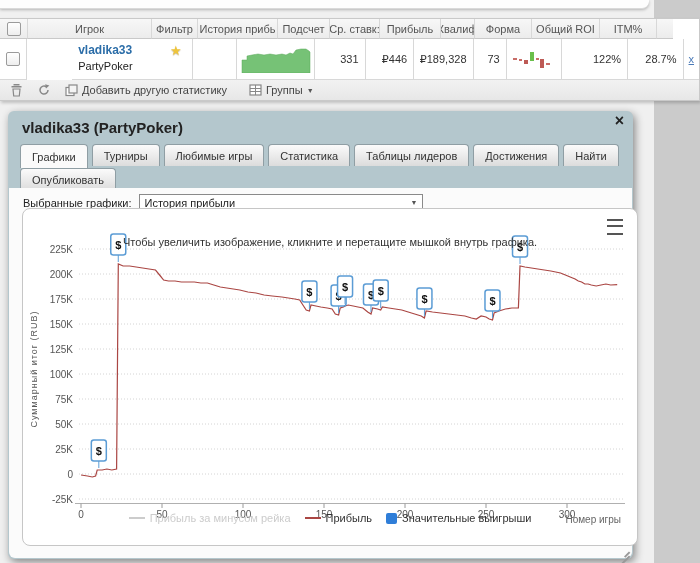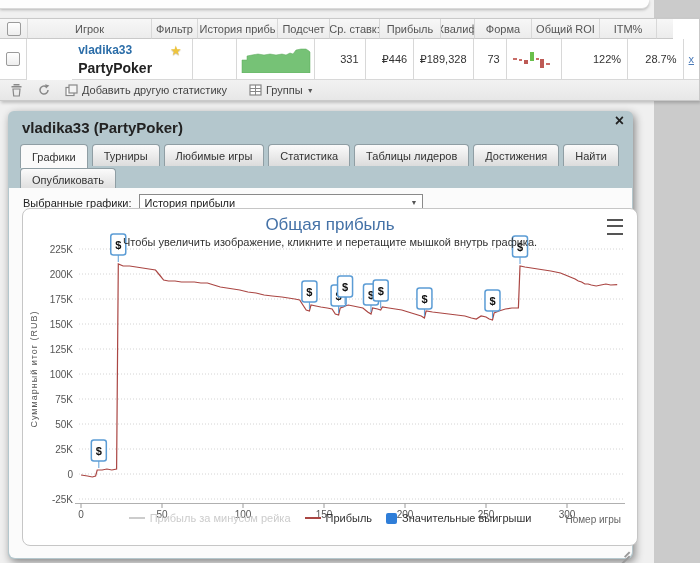--- a/index.html
+++ b/index.html
@@ -16,21 +16,21 @@
   .t-row{display:flex;}
   .t-cell{box-sizing:border-box;border-right:1px solid #d8d8d8;overflow:hidden;position:relative;}
   .thead .t-cell{height:20px;background:linear-gradient(#f7f7f7,#ececec);border-bottom:1px solid #c9c9c9;
                  font-size:11px;color:#555;display:flex;align-items:center;justify-content:center;white-space:nowrap;}
   .tbody .t-cell{height:41px;border-bottom:1px solid #d8d8d8;font-size:11px;}
   .num{display:flex;align-items:center;justify-content:flex-end;padding-right:6px;}
   .mid{display:flex;align-items:center;justify-content:center;}
   .checkbox{width:12px;height:12px;border:1px solid #9b9b9b;border-radius:2px;background:linear-gradient(#fff,#eee);display:inline-block;}
   .player-cell{padding:4px 6px;margin-left:45px;}
   .player-name{color:#2b6da8;font-weight:bold;font-size:12px;cursor:pointer;}
-  .player-site{font-size:14px;color:#222;margin-top:3px;font-weight:bold;}
+  .player-site{font-size:11px;color:#222;margin-top:3px;}
   .star{position:absolute;right:10px;top:4px;font-size:13px;color:#eec43b;text-shadow:0 1px 1px rgba(120,90,0,.4);}
   .remove-link{color:#4a7ab8;text-decoration:underline;font-size:11px;cursor:pointer;}
   
   .toolbar{height:20px;background:linear-gradient(#f2f2f2,#e7e7e7);display:flex;
            font-size:11px;color:#444;gap:6px;padding-left:6px;}
   .tool-btn{display:flex;align-items:center;gap:4px;cursor:pointer;padding:0 4px;}
   .tool-btn svg{display:block;}
   .tiny-arrow{font-size:7px;color:#555;}
   
   .panel{position:absolute;left:8px;top:111px;width:625px;height:448px;background:#b4c7cd;border-radius:6px;
@@ -181,21 +181,20 @@
     <div class="panel-content">
       <div class="selector-row">
         <span>Выбранные графики:</span>
         <span class="select-box">
           <span>История прибыли</span>
           <span class="tiny-arrow">▼</span>
         </span>
       </div>
 
       <div class="chart-box">
-        <div class="chart-title">Общая прибыль</div>
         <div class="chart-subtitle">Чтобы увеличить изображение, кликните и перетащите мышкой внутрь графика.</div>
         <div class="chart-menu"></div>
         <svg id="chart-svg" width="614" height="336">
             <line x1="56" x2="600" y1="40" y2="40" stroke="#d4d4d4" stroke-width="1" stroke-dasharray="1,2"></line>
             <text x="50" y="43.5" text-anchor="end" font-size="10" fill="#555">225K</text>
             <line x1="56" x2="600" y1="65" y2="65" stroke="#d4d4d4" stroke-width="1" stroke-dasharray="1,2"></line>
             <text x="50" y="68.5" text-anchor="end" font-size="10" fill="#555">200K</text>
             <line x1="56" x2="600" y1="90" y2="90" stroke="#d4d4d4" stroke-width="1" stroke-dasharray="1,2"></line>
             <text x="50" y="93.5" text-anchor="end" font-size="10" fill="#555">175K</text>
             <line x1="56" x2="600" y1="115" y2="115" stroke="#d4d4d4" stroke-width="1" stroke-dasharray="1,2"></line>

